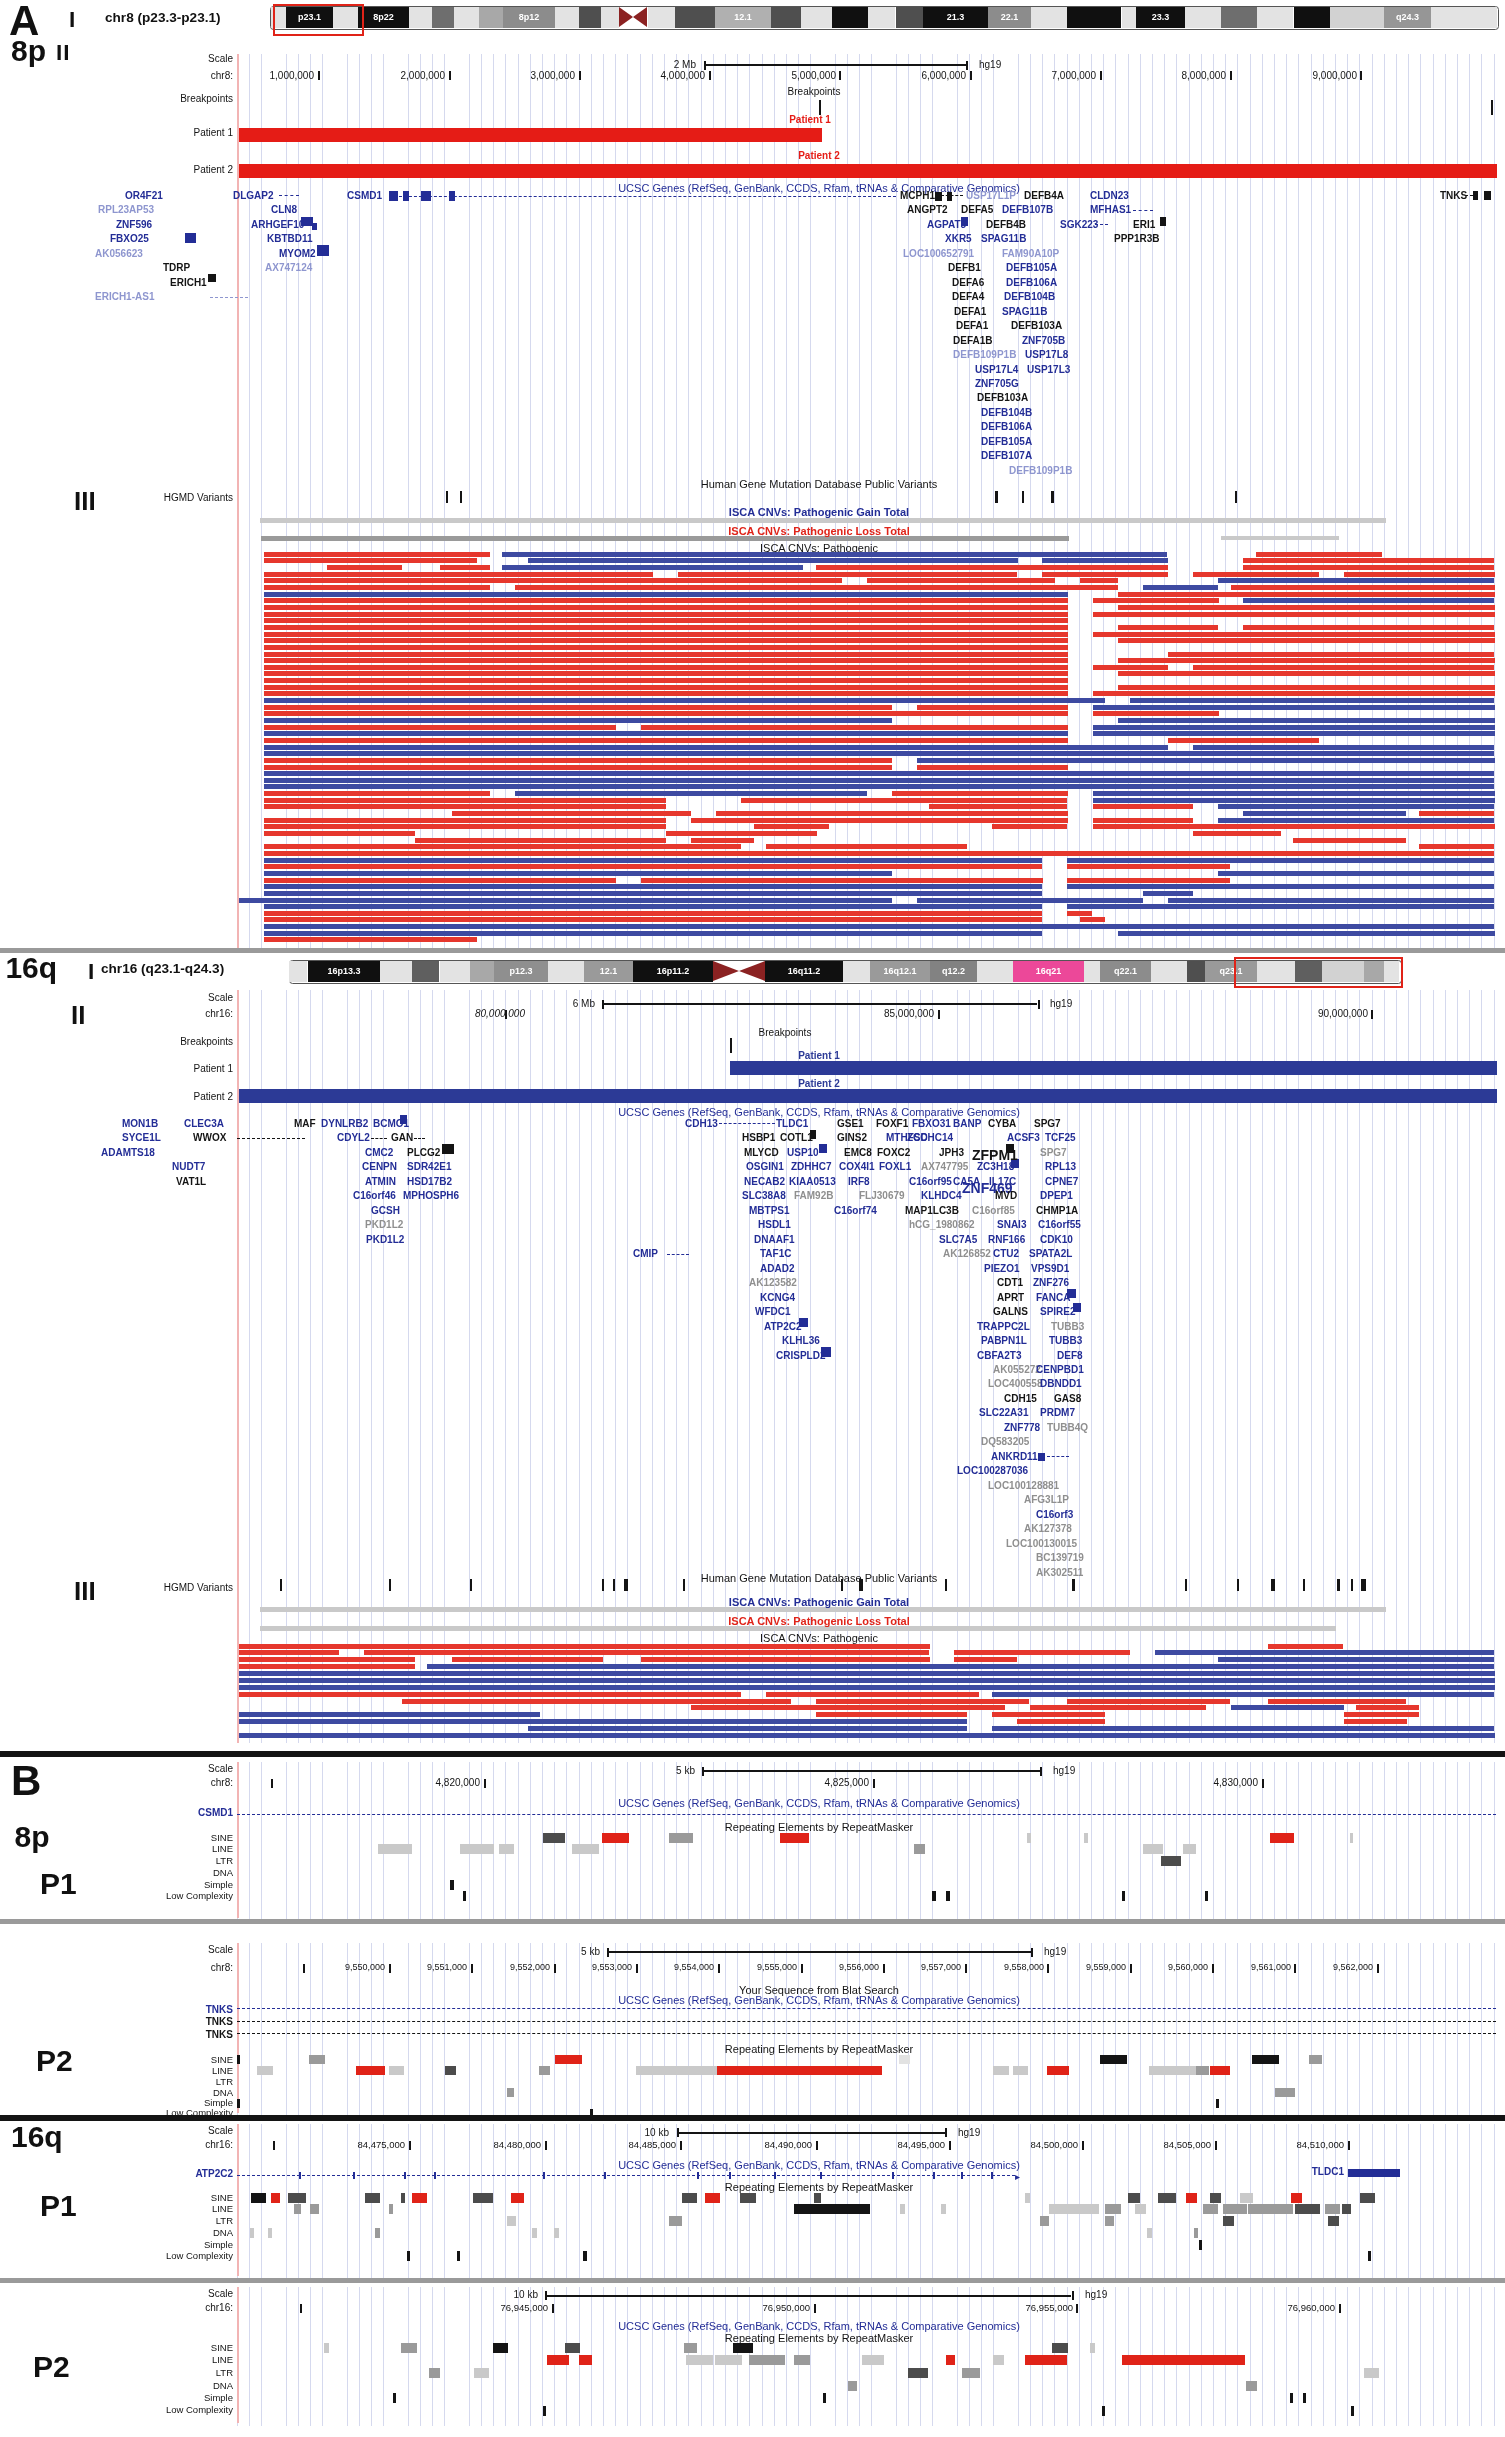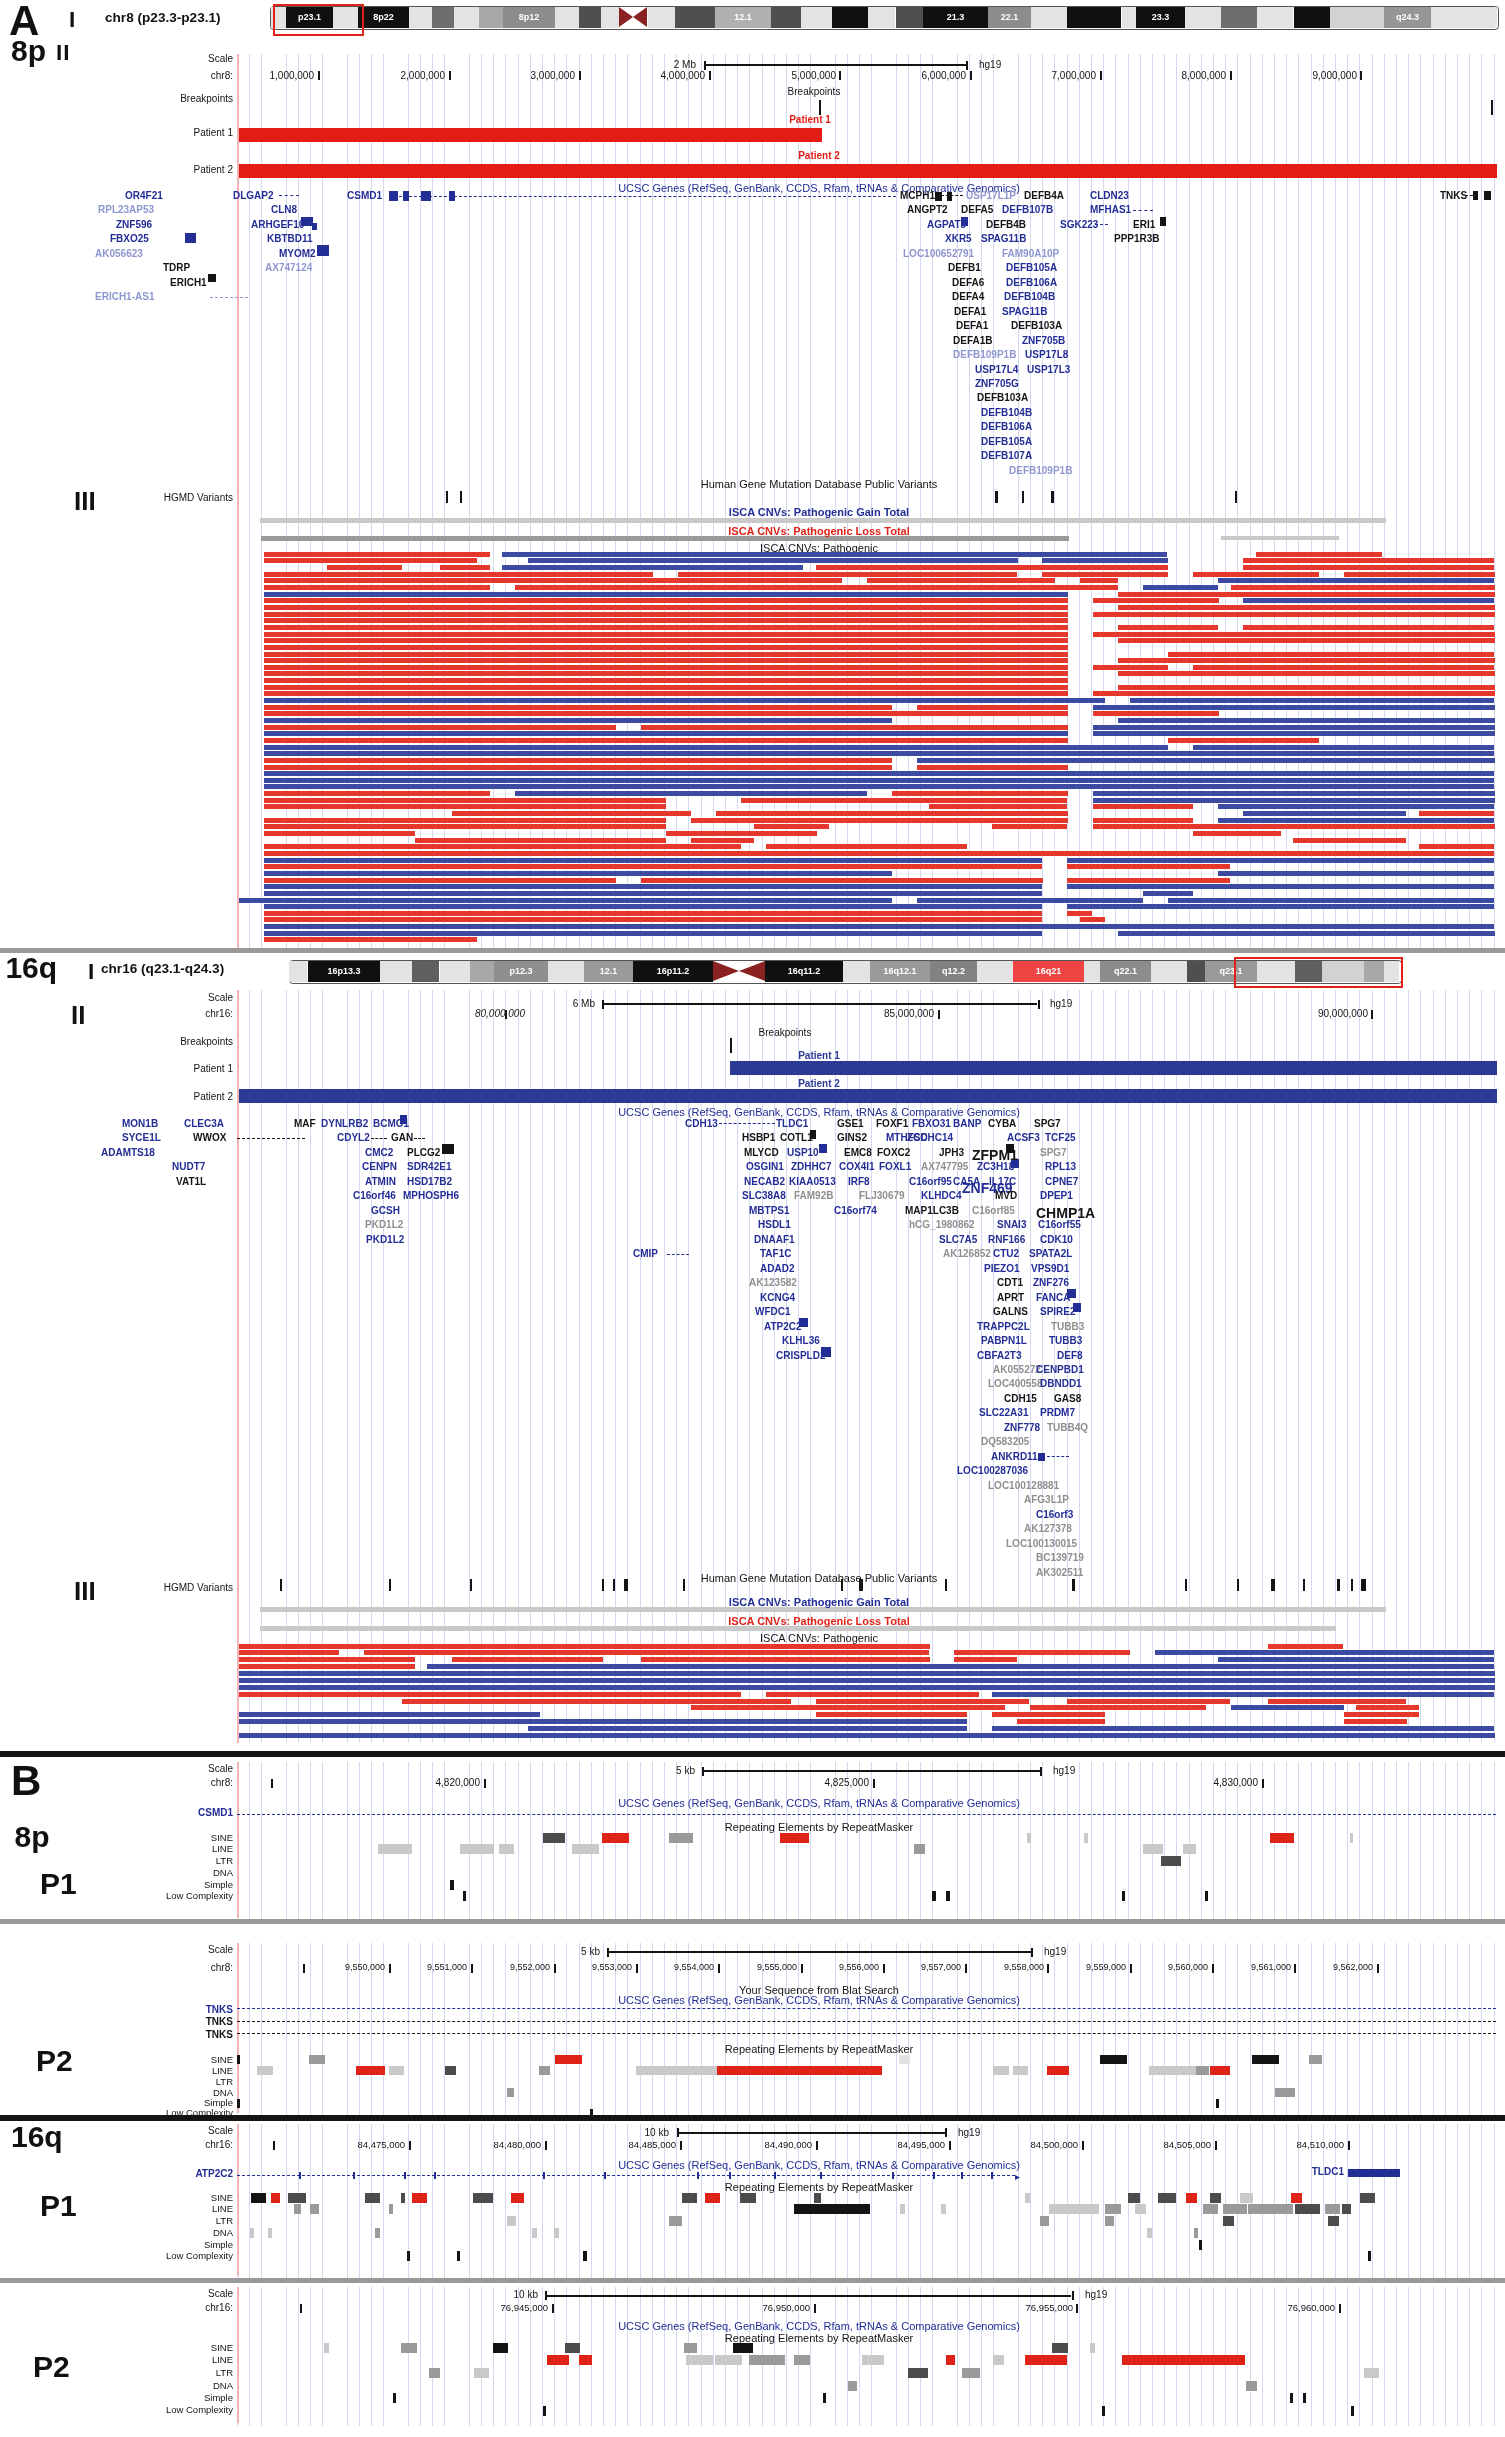--- a/index.html
+++ b/index.html
@@ -86,21 +86,21 @@
     <div style="position: absolute; line-height: 21px; white-space: nowrap; left: 470px; top: 961px; width: 23.5px; height: 21px; background: rgb(168, 168, 168); color: rgb(255, 255, 255); font-size: 9px; font-weight: bold; text-align: center; overflow: visible;"></div>
     <div style="position: absolute; line-height: 21px; white-space: nowrap; left: 494px; top: 961px; width: 54px; height: 21px; background: rgb(143, 143, 143); color: rgb(255, 255, 255); font-size: 9px; font-weight: bold; text-align: center; overflow: visible;">p12.3</div>
     <div style="position: absolute; line-height: 21px; white-space: nowrap; left: 548px; top: 961px; width: 36px; height: 21px; background: rgb(227, 227, 227); color: rgb(255, 255, 255); font-size: 9px; font-weight: bold; text-align: center; overflow: visible;"></div>
     <div style="position: absolute; line-height: 21px; white-space: nowrap; left: 584px; top: 961px; width: 49px; height: 21px; background: rgb(154, 154, 154); color: rgb(255, 255, 255); font-size: 9px; font-weight: bold; text-align: center; overflow: visible;">12.1</div>
     <div style="position: absolute; line-height: 21px; white-space: nowrap; left: 633px; top: 961px; width: 80px; height: 21px; background: rgb(16, 16, 16); color: rgb(255, 255, 255); font-size: 9px; font-weight: bold; text-align: center; overflow: visible;">16p11.2</div>
     <div style="position: absolute; line-height: 21px; white-space: nowrap; left: 765px; top: 961px; width: 78px; height: 21px; background: rgb(16, 16, 16); color: rgb(255, 255, 255); font-size: 9px; font-weight: bold; text-align: center; overflow: visible;">16q11.2</div>
     <div style="position: absolute; line-height: 21px; white-space: nowrap; left: 843px; top: 961px; width: 27px; height: 21px; background: rgb(227, 227, 227); color: rgb(255, 255, 255); font-size: 9px; font-weight: bold; text-align: center; overflow: visible;"></div>
     <div style="position: absolute; line-height: 21px; white-space: nowrap; left: 870px; top: 961px; width: 60px; height: 21px; background: rgb(154, 154, 154); color: rgb(255, 255, 255); font-size: 9px; font-weight: bold; text-align: center; overflow: visible;">16q12.1</div>
     <div style="position: absolute; line-height: 21px; white-space: nowrap; left: 930px; top: 961px; width: 47px; height: 21px; background: rgb(130, 130, 130); color: rgb(255, 255, 255); font-size: 9px; font-weight: bold; text-align: center; overflow: visible;">q12.2</div>
     <div style="position: absolute; line-height: 21px; white-space: nowrap; left: 977px; top: 961px; width: 36px; height: 21px; background: rgb(227, 227, 227); color: rgb(255, 255, 255); font-size: 9px; font-weight: bold; text-align: center; overflow: visible;"></div>
-    <div style="position: absolute; line-height: 21px; white-space: nowrap; left: 1013px; top: 961px; width: 71px; height: 21px; background: #ef4444; color: rgb(255, 255, 255); font-size: 9px; font-weight: bold; text-align: center; overflow: visible;">16q21</div>
+    <div style="position: absolute; line-height: 21px; white-space: nowrap; left: 1013px; top: 961px; width: 71px; height: 21px; background: #ec4899; color: rgb(255, 255, 255); font-size: 9px; font-weight: bold; text-align: center; overflow: visible;">16q21</div>
     <div style="position: absolute; line-height: 21px; white-space: nowrap; left: 1084px; top: 961px; width: 16.3px; height: 21px; background: rgb(227, 227, 227); color: rgb(255, 255, 255); font-size: 9px; font-weight: bold; text-align: center; overflow: visible;"></div>
     <div style="position: absolute; line-height: 21px; white-space: nowrap; left: 1100px; top: 961px; width: 51px; height: 21px; background: rgb(140, 140, 140); color: rgb(255, 255, 255); font-size: 9px; font-weight: bold; text-align: center; overflow: visible;">q22.1</div>
     <div style="position: absolute; line-height: 21px; white-space: nowrap; left: 1151px; top: 961px; width: 36px; height: 21px; background: rgb(227, 227, 227); color: rgb(255, 255, 255); font-size: 9px; font-weight: bold; text-align: center; overflow: visible;"></div>
     <div style="position: absolute; line-height: 21px; white-space: nowrap; left: 1187px; top: 961px; width: 18px; height: 21px; background: rgb(79, 79, 79); color: rgb(255, 255, 255); font-size: 9px; font-weight: bold; text-align: center; overflow: visible;"></div>
     <div style="position: absolute; line-height: 21px; white-space: nowrap; left: 1205px; top: 961px; width: 52px; height: 21px; background: rgb(154, 154, 154); color: rgb(255, 255, 255); font-size: 9px; font-weight: bold; text-align: center; overflow: visible;">q23.1</div>
     <div style="position: absolute; line-height: 21px; white-space: nowrap; left: 1257px; top: 961px; width: 38px; height: 21px; background: rgb(227, 227, 227); color: rgb(255, 255, 255); font-size: 9px; font-weight: bold; text-align: center; overflow: visible;"></div>
     <div style="position: absolute; line-height: 21px; white-space: nowrap; left: 1295px; top: 961px; width: 27px; height: 21px; background: rgb(95, 95, 95); color: rgb(255, 255, 255); font-size: 9px; font-weight: bold; text-align: center; overflow: visible;"></div>
     <div style="position: absolute; line-height: 21px; white-space: nowrap; left: 1322px; top: 961px; width: 42px; height: 21px; background: rgb(210, 210, 210); color: rgb(255, 255, 255); font-size: 9px; font-weight: bold; text-align: center; overflow: visible;"></div>
     <div style="position: absolute; line-height: 21px; white-space: nowrap; left: 1364px; top: 961px; width: 20px; height: 21px; background: rgb(168, 168, 168); color: rgb(255, 255, 255); font-size: 9px; font-weight: bold; text-align: center; overflow: visible;"></div>
     <div style="position: absolute; line-height: 21px; white-space: nowrap; left: 1384px; top: 961px; width: 15.4px; height: 21px; background: rgb(227, 227, 227); color: rgb(255, 255, 255); font-size: 9px; font-weight: bold; text-align: center; overflow: visible;"></div>
@@ -520,21 +520,21 @@
     <div style="position: absolute; line-height: 1; white-space: nowrap; left: 794px; top: 1191px; font-size: 10px; font-weight: bold; color: rgb(143, 143, 143);">FAM92B</div>
     <div style="position: absolute; line-height: 1; white-space: nowrap; left: 859px; top: 1191px; font-size: 10px; font-weight: bold; color: rgb(143, 143, 143);">FLJ30679</div>
     <div style="position: absolute; line-height: 1; white-space: nowrap; left: 921px; top: 1191px; font-size: 10px; font-weight: bold; color: rgb(35, 45, 150);">KLHDC4</div>
     <div style="position: absolute; line-height: 1; white-space: nowrap; left: 995px; top: 1191px; font-size: 10px; font-weight: bold; color: rgb(20, 20, 20);">MVD</div>
     <div style="position: absolute; line-height: 1; white-space: nowrap; left: 1040px; top: 1191px; font-size: 10px; font-weight: bold; color: rgb(35, 45, 150);">DPEP1</div>
     <div style="position: absolute; line-height: 1; white-space: nowrap; left: 371px; top: 1206px; font-size: 10px; font-weight: bold; color: rgb(35, 45, 150);">GCSH</div>
     <div style="position: absolute; line-height: 1; white-space: nowrap; left: 749px; top: 1206px; font-size: 10px; font-weight: bold; color: rgb(35, 45, 150);">MBTPS1</div>
     <div style="position: absolute; line-height: 1; white-space: nowrap; left: 834px; top: 1206px; font-size: 10px; font-weight: bold; color: rgb(35, 45, 150);">C16orf74</div>
     <div style="position: absolute; line-height: 1; white-space: nowrap; left: 905px; top: 1206px; font-size: 10px; font-weight: bold; color: rgb(20, 20, 20);">MAP1LC3B</div>
     <div style="position: absolute; line-height: 1; white-space: nowrap; left: 972px; top: 1206px; font-size: 10px; font-weight: bold; color: rgb(143, 143, 143);">C16orf85</div>
-    <div style="position: absolute; line-height: 1; white-space: nowrap; left: 1036px; top: 1206px; font-size: 14px; font-weight: bold; color: rgb(20, 20, 20);">CHMP1A</div>
+    <div style="position: absolute; line-height: 1; white-space: nowrap; left: 1036px; top: 1206px; font-size: 10px; font-weight: bold; color: rgb(20, 20, 20);">CHMP1A</div>
     <div style="position: absolute; line-height: 1; white-space: nowrap; left: 365px; top: 1220px; font-size: 10px; font-weight: bold; color: rgb(143, 143, 143);">PKD1L2</div>
     <div style="position: absolute; line-height: 1; white-space: nowrap; left: 758px; top: 1220px; font-size: 10px; font-weight: bold; color: rgb(35, 45, 150);">HSDL1</div>
     <div style="position: absolute; line-height: 1; white-space: nowrap; left: 909px; top: 1220px; font-size: 10px; font-weight: bold; color: rgb(143, 143, 143);">hCG_1980862</div>
     <div style="position: absolute; line-height: 1; white-space: nowrap; left: 997px; top: 1220px; font-size: 10px; font-weight: bold; color: rgb(35, 45, 150);">SNAI3</div>
     <div style="position: absolute; line-height: 1; white-space: nowrap; left: 1038px; top: 1220px; font-size: 10px; font-weight: bold; color: rgb(35, 45, 150);">C16orf55</div>
     <div style="position: absolute; line-height: 1; white-space: nowrap; left: 366px; top: 1235px; font-size: 10px; font-weight: bold; color: rgb(35, 45, 150);">PKD1L2</div>
     <div style="position: absolute; line-height: 1; white-space: nowrap; left: 754px; top: 1235px; font-size: 10px; font-weight: bold; color: rgb(35, 45, 150);">DNAAF1</div>
     <div style="position: absolute; line-height: 1; white-space: nowrap; left: 939px; top: 1235px; font-size: 10px; font-weight: bold; color: rgb(35, 45, 150);">SLC7A5</div>
     <div style="position: absolute; line-height: 1; white-space: nowrap; left: 988px; top: 1235px; font-size: 10px; font-weight: bold; color: rgb(35, 45, 150);">RNF166</div>
     <div style="position: absolute; line-height: 1; white-space: nowrap; left: 1040px; top: 1235px; font-size: 10px; font-weight: bold; color: rgb(35, 45, 150);">CDK10</div>

